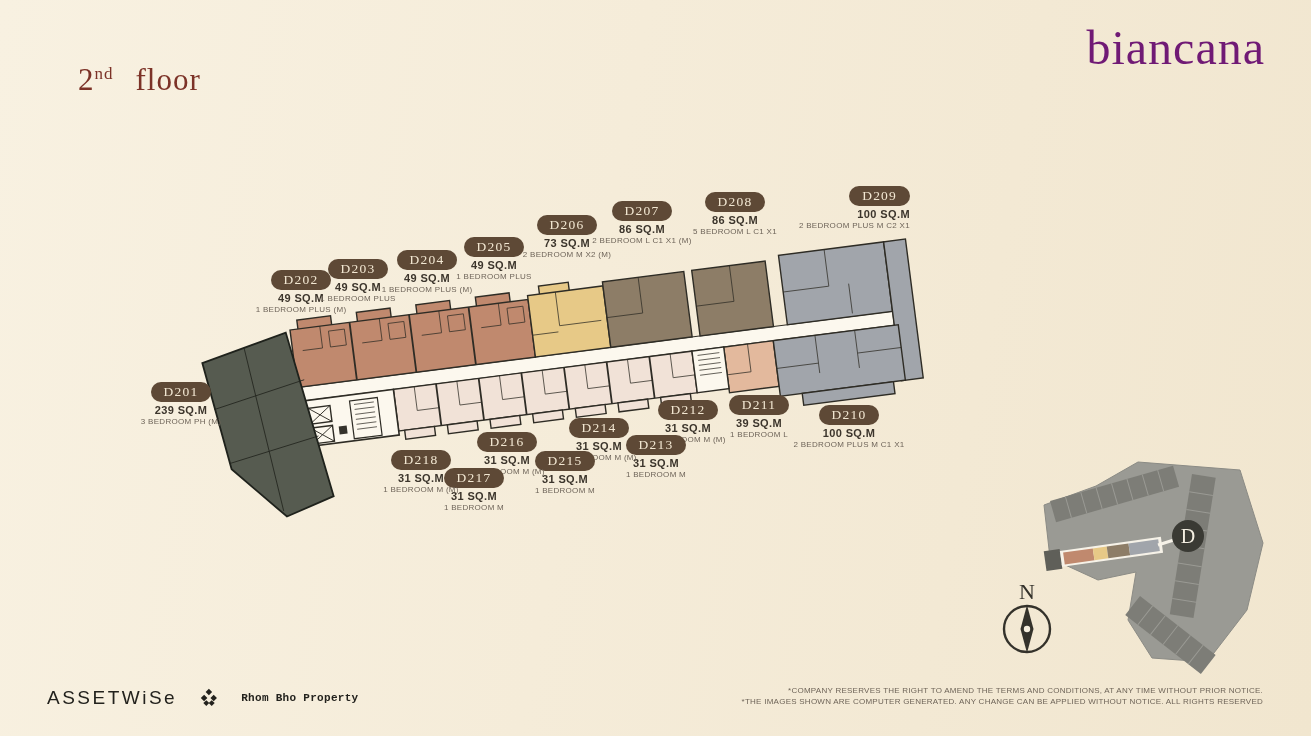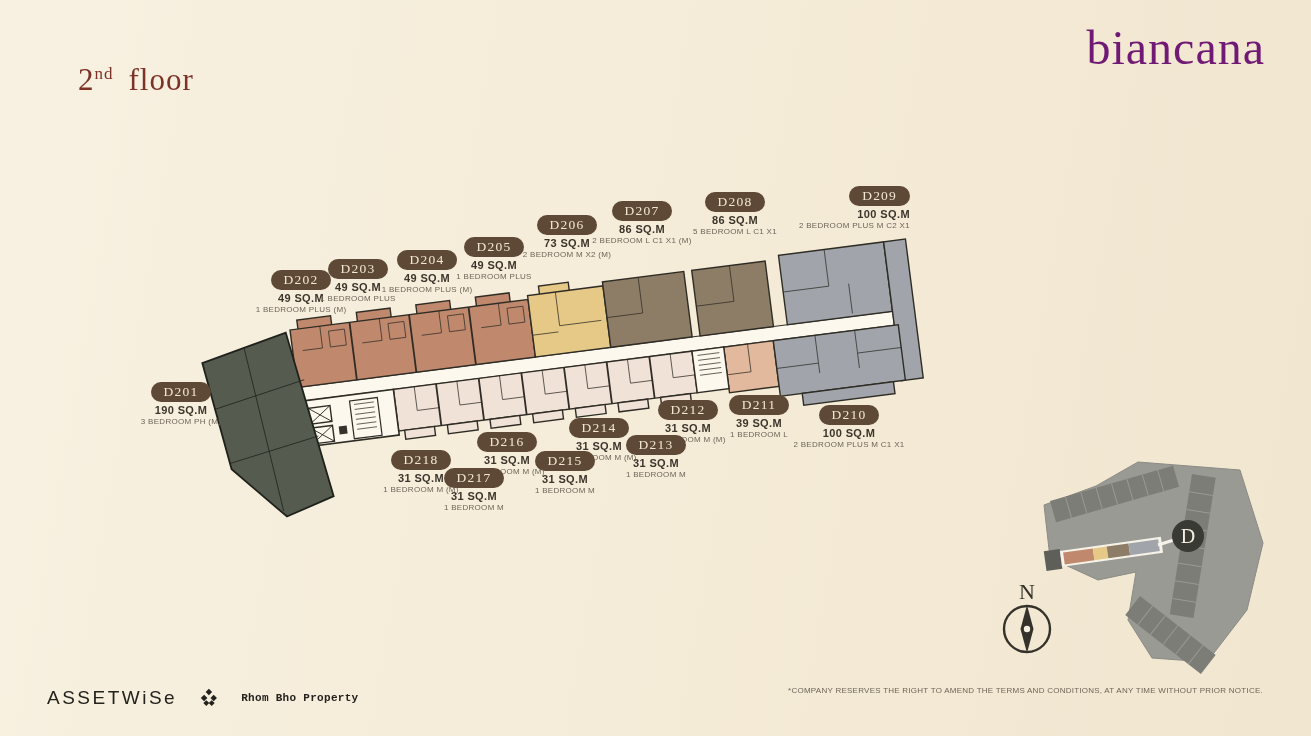--- a/index.html
+++ b/index.html
@@ -13,21 +13,21 @@
   .header { position:absolute; left:78px; top:58px; }
   .title {
     font-family:"Liberation Serif", serif;
     font-size:42px; letter-spacing:3px; font-weight:400; color:#2e2c27;
   }
   .floor {
     font-family:"Liberation Serif", serif;
     font-size:31px; color:#7c3227; margin-top:4px; letter-spacing:1px;
   }
   .floor sup { font-size:17px; }
-  .floor .floor-word { margin-left:15px; }
+  .floor .floor-word { margin-left:22px; }
   .brand {
     position:absolute; right:46px; top:20px;
     font-family:"Liberation Serif", serif;
     font-size:48px; color:#701a75; letter-spacing:1px;
   }
   .plan-svg, .sitemap-svg { position:absolute; left:0; top:0; }
   .unit-label { position:absolute; width:160px; text-align:center; z-index:5; }
   .pill {
     display:inline-block;
     background:#5e4936; color:#f2e7d2;
@@ -133,21 +133,21 @@
 
     <g transform="rotate(-5 0 100)">
       <polygon points="-84,14 4,2 10,88 16,172 -34,182 -78,124" stroke="#1f221c" stroke-width="1.8" fill="#565b50"></polygon>
       <path d="M-40,8 L-36,176 M-82,62 L12,52 M-78,118 L14,110" fill="none" stroke="#23261f" stroke-width="0.9" opacity="0.9"></path>
     </g>
   </g>
 </svg>
 
 <div class="unit-label" style="left:101px;top:382px;">
   <div class="pill">D201</div>
-  <div class="area">190 SQ.M</div>
+  <div class="area">239 SQ.M</div>
   <div class="utype">3 BEDROOM PH (M)</div>
 </div>
 <div class="unit-label" style="left:221px;top:270px;">
   <div class="pill">D202</div>
   <div class="area">49 SQ.M</div>
   <div class="utype">1 BEDROOM PLUS (M)</div>
 </div>
 <div class="unit-label" style="left:278px;top:259px;">
   <div class="pill">D203</div>
   <div class="area">49 SQ.M</div>
@@ -273,13 +273,14 @@
       <rect x="12.4" y="7.6" width="4.6" height="4.6" transform="rotate(45 14.7 9.9)"></rect>
       <rect x="5.2" y="13" width="4.2" height="4.2" transform="rotate(45 7.3 15.1)"></rect>
       <rect x="10.6" y="13" width="4.2" height="4.2" transform="rotate(45 12.7 15.1)"></rect>
     </g>
   </svg>
   <span class="rb-logo">Rhom Bho Property</span>
 </div>
 
 <div class="disclaimer">
   <div>*COMPANY RESERVES THE RIGHT TO AMEND THE TERMS AND CONDITIONS, AT ANY TIME WITHOUT PRIOR NOTICE.</div>
+  <div>*THE IMAGES SHOWN ARE COMPUTER GENERATED. ANY CHANGE CAN BE APPLIED WITHOUT NOTICE. ALL RIGHTS RESERVED</div>
 </div>
 
 </body></html>

